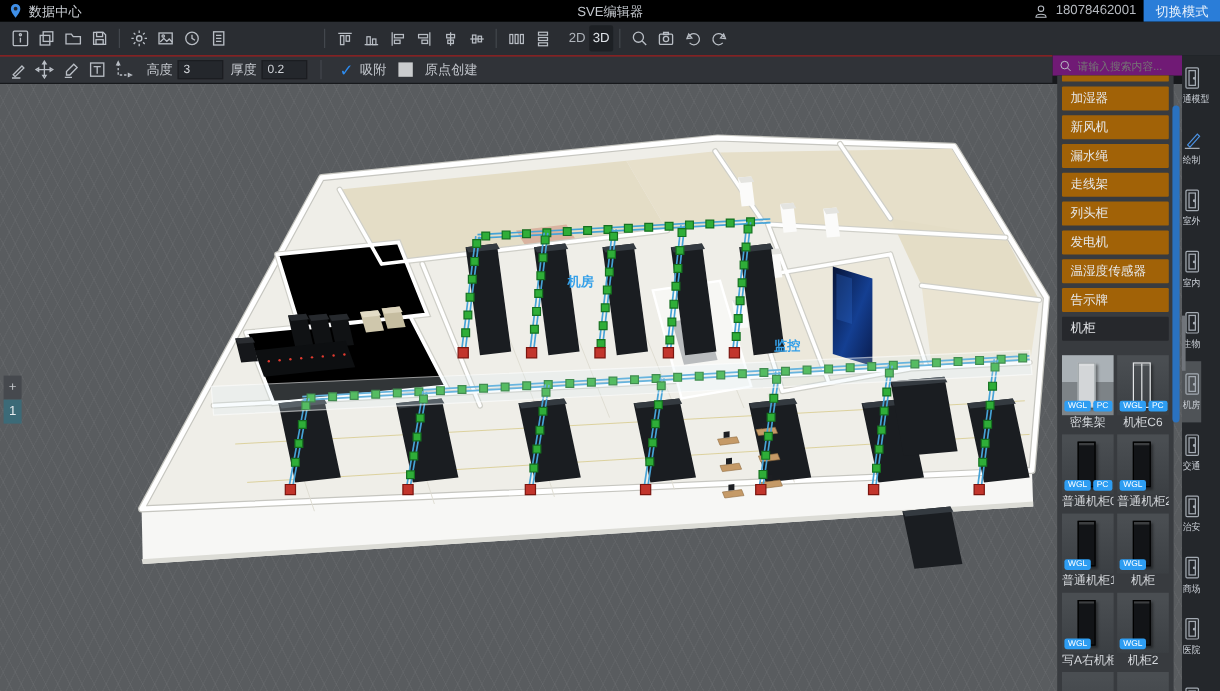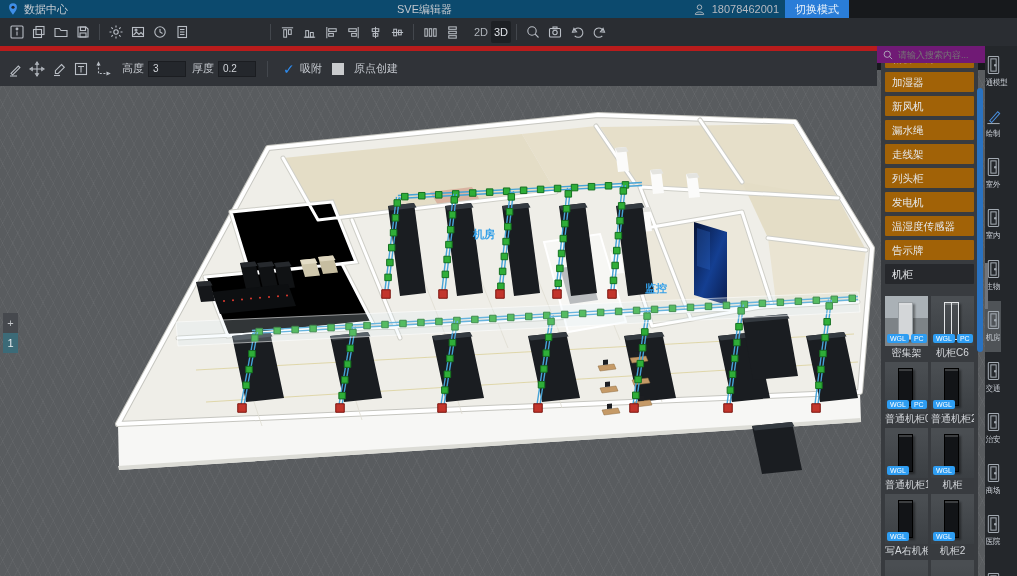--- a/index.html
+++ b/index.html
@@ -1,34 +1,34 @@
 <!DOCTYPE html>
 <html><head>
 <meta charset="utf-8">
 <style>
   * { margin:0; padding:0; box-sizing:border-box; }
   html,body { width:1017px; height:576px; overflow:hidden; background:#17191c;
     font-family:"Liberation Sans","DejaVu Sans",sans-serif; }
   .app { position:relative; width:1017px; height:576px; }
 
   
-  .titlebar { position:absolute; left:0; top:0; width:849px; height:18px;
-    background:#0c4a6e; display:flex; align-items:center; color:#c9cdd3; font-size:11px; z-index:10;}
+  .titlebar { position:absolute; left:0; top:0; width:1017px; height:18px;
+    background:#000000; display:flex; align-items:center; color:#c9cdd3; font-size:11px; z-index:10;}
   .titlebar .proj { display:flex; align-items:center; gap:4px; padding-left:6px; }
   .titlebar .center-title { position:absolute; left:0; right:0; text-align:center; color:#c3c7cd; }
   .titlebar .right { position:absolute; right:0; top:0; height:18px; display:flex; align-items:center; gap:6px; }
   .phone { color:#b6bac0; }
   .mode-btn { height:18px; padding:0 10px; background:#2a7dd8; color:#eaf2fb; font-size:11px;
     display:flex; align-items:center; border:none; cursor:pointer;text-align:right; }
 
   
   .toolbar { position:absolute; left:0; top:18px; width:1017px; height:28px;
     background:#2a2d32; display:flex; align-items:center; z-index:9; }
-  .subtoolbar { position:absolute; left:0; top:46px; width:877px; height:40px;
-    background:#303338; border-top:5px solid #b91c1c; display:flex; align-items:center; z-index:8;
+  .subtoolbar { position:absolute; left:0; top:46px; width:877px; height:23px;
+    background:#303338; border-top:1px solid #b91c1c; display:flex; align-items:center; z-index:8;
     color:#c2c6cc; font-size:11px; }
   .tbtn { width:22px; height:22px; display:flex; align-items:center; justify-content:center;
     border-radius:2px; cursor:pointer; flex:0 0 auto; }
   .tbtn.active { background:#1d2024; }
   .sep { width:1px; height:16px; background:#43474d; margin:0 5px; flex:0 0 auto;}
   .ic { stroke:#b9bec5; fill:none; stroke-width:1.1; }
   .mode2d3d { color:#aeb3ba; font-size:11px; }
   .mode2d3d.tbtn { width:20px; }
   .num-input { width:38px; height:16px; background:#24272c; border:1px solid #1b1d21;
     color:#d2d5da; font-size:10px; padding:0 4px; margin:0 6px 0 4px; }

